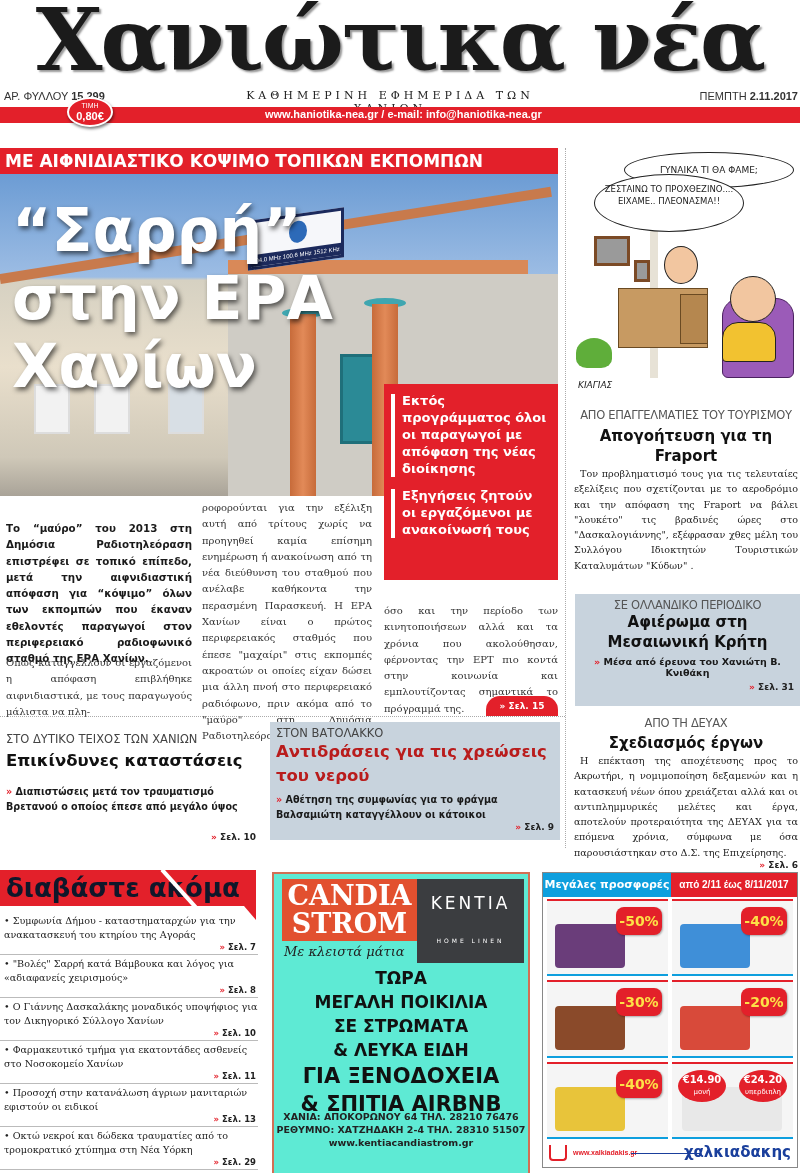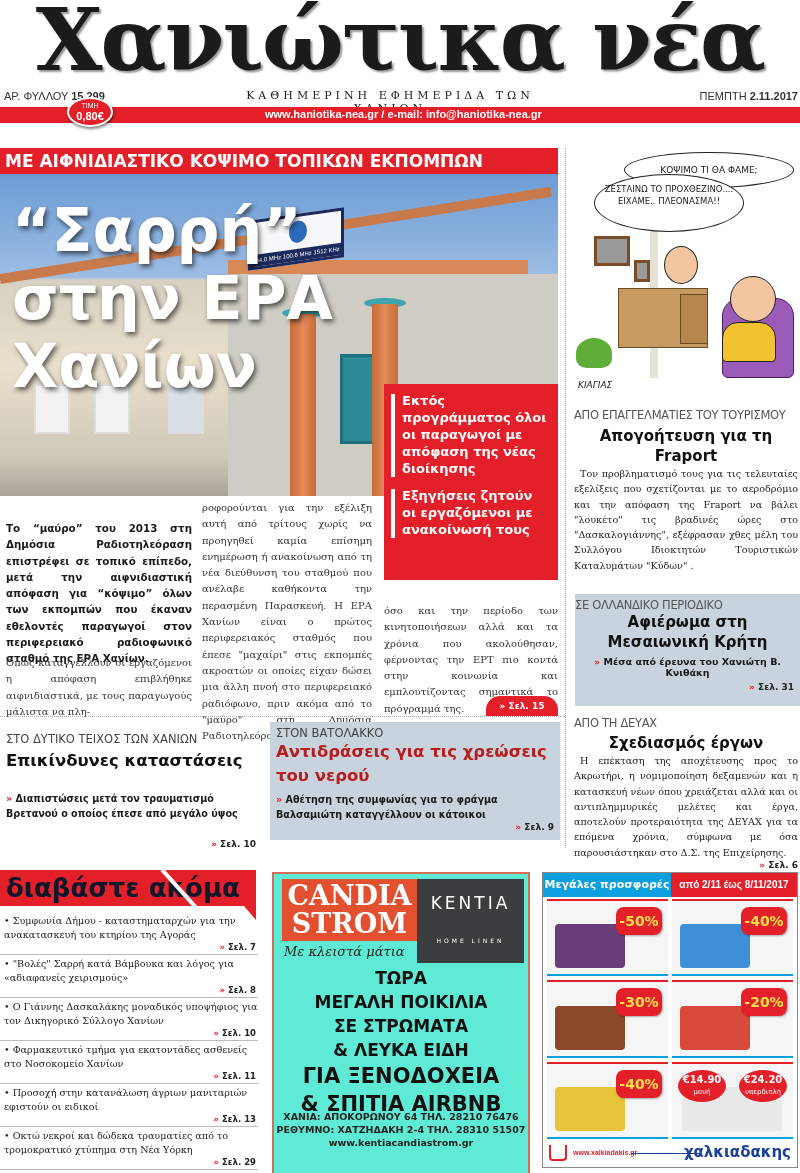--- a/index.html
+++ b/index.html
@@ -63,40 +63,40 @@
   .cartoon .tv2 { position: absolute; left: 108px; top: 146px; width: 28px; height: 50px; background: #b5874f; border: 1.5px solid #6a4a22; }
   .cartoon .chair { position: absolute; left: 150px; top: 150px; width: 72px; height: 80px; background: #9b5bb8; border-radius: 18px 18px 6px 6px; border: 1.5px solid #4b2160; }
   .cartoon .man { position: absolute; left: 158px; top: 128px; width: 46px; height: 46px; background: #f2c6a0; border-radius: 50%; border: 1.5px solid #222; }
   .cartoon .shirt { position: absolute; left: 150px; top: 174px; width: 54px; height: 40px; background: #f2c230; border-radius: 16px 16px 4px 4px; border: 1.5px solid #222; }
   .cartoon .woman { position: absolute; left: 92px; top: 98px; width: 34px; height: 38px; background: #f2c6a0; border-radius: 50%; border: 1.5px solid #222; }
   .cartoon .plant { position: absolute; left: 4px; top: 190px; width: 36px; height: 30px; background: #5fae3a; border-radius: 50% 50% 30% 30%; }
   .cartoon .frame1 { position: absolute; left: 22px; top: 88px; width: 36px; height: 30px; background: #9a9a9a; border: 3px solid #7b4a26; }
   .cartoon .frame2 { position: absolute; left: 62px; top: 112px; width: 16px; height: 22px; background: #9a9a9a; border: 3px solid #7b4a26; }
   .cartoon .sig { position: absolute; left: 6px; bottom: 8px; font-family: "DejaVu Sans", sans-serif; font-size: 9px; font-style: italic; color: #222; }
 
-  .rkicker { font-family: "DejaVu Sans", sans-serif; font-size: 11.5px; color: #555; letter-spacing: -0.3px; }
+  .rkicker { font-family: "DejaVu Sans", sans-serif; font-size: 11.5px; color: #555; text-align: center; letter-spacing: -0.3px; }
   .rhead { font-family: "DejaVu Sans", sans-serif; font-weight: bold; font-size: 15px; line-height: 20px; text-align: center; color: #111; }
   .rtext { font-family: "DejaVu Serif", serif; font-size: 9.6px; line-height: 15.3px; text-align: justify; color: #222; text-indent: 6px; }
   .pageref { font-family: "DejaVu Sans", sans-serif; font-weight: bold; font-size: 9px; text-align: right; color: #222; }
   .pageref .arr { color: #e3202a; }
   .r1 { position: absolute; left: 574px; top: 408px; width: 224px; }
   .r1 .rkicker { margin-bottom: 4px; }
   .r1 .pageref { margin-top: 20px; }
   .r2 { position: absolute; left: 575px; top: 594px; width: 225px; height: 112px; background: #c8d3dd; padding-top: 4px; }
   .r2 .sub { font-family: "DejaVu Sans", sans-serif; font-weight: bold; font-size: 9.5px; text-align: center; margin-top: 4px; }
   .r2 .sub .arr { color: #e3202a; }
   .r2 .pageref { padding-right: 6px; margin-top: 4px; }
   .r3 { position: absolute; left: 574px; top: 716px; width: 224px; }
   .r3 .rkicker { margin-bottom: 3px; }
 
   
   .s1 { position: absolute; left: 6px; top: 732px; width: 250px; }
   .s1 .kick { font-family: "DejaVu Sans", sans-serif; font-size: 11.5px; color: #444; }
   .s1 .head { font-family: "DejaVu Sans", sans-serif; font-weight: bold; font-size: 16.5px; line-height: 30px; color: #111; white-space: nowrap; }
-  .s1 .sub { font-family: "DejaVu Sans", sans-serif; font-weight: bold; font-size: 9.6px; line-height: 15px; margin-top: 15px; }
+  .s1 .sub { font-family: "DejaVu Sans", sans-serif; font-weight: bold; font-size: 9.6px; line-height: 15px; margin-top: 8px; }
   .s1 .sub .arr, .s2 .sub .arr { color: #e3202a; }
   .s1 .pageref { margin-top: 18px; }
   .s2 { position: absolute; left: 270px; top: 722px; width: 290px; height: 118px; background: #c8d3dd; padding: 4px 6px 0 6px; }
   .s2 .kick { font-family: "DejaVu Sans", sans-serif; font-size: 11.5px; color: #444; }
   .s2 .head { font-family: "DejaVu Sans", sans-serif; font-weight: bold; font-size: 16.5px; line-height: 24px; color: #b91c1c; }
   .s2 .sub { font-family: "DejaVu Sans", sans-serif; font-weight: bold; font-size: 9.6px; line-height: 15px; margin-top: 4px; }
   .s2 .pageref { margin-top: 0; }
 
   
   .readmore-head { position: absolute; left: 0; top: 870px; width: 256px; height: 36px; background: #e3202a; }
@@ -192,21 +192,21 @@
   <div class="wall"></div>
   <div class="frame1"></div>
   <div class="frame2"></div>
   <div class="woman"></div>
   <div class="tv"></div>
   <div class="tv2"></div>
   <div class="chair"></div>
   <div class="shirt"></div>
   <div class="man"></div>
   <div class="plant"></div>
-  <div class="bubble bubble1">ΚΟΨΙΜΟ ΤΙ ΘΑ ΦΑΜΕ;</div>
+  <div class="bubble bubble1">ΓΥΝΑΙΚΑ ΤΙ ΘΑ ΦΑΜΕ;</div>
   <div class="bubble bubble2">ΖΕΣΤΑΙΝΩ ΤΟ ΠΡΟΧΘΕΖΙΝΟ.... ΕΙΧΑΜΕ.. ΠΛΕΟΝΑΣΜΑ!!</div>
   <div class="sig">ΚΙΑΓΙΑΣ</div>
 </div>
 
 <div class="r1">
   <div class="rkicker">ΑΠΟ ΕΠΑΓΓΕΛΜΑΤΙΕΣ ΤΟΥ ΤΟΥΡΙΣΜΟΥ</div>
   <div class="rhead">Απογοήτευση για τη Fraport</div>
   <div class="rtext">Τον προβληματισμό τους για τις τελευταίες εξελίξεις που σχετίζονται με το αεροδρόμιο και την απόφαση της Fraport να βάλει "λουκέτο" τις βραδινές ώρες στο "Δασκαλογιάννης", εξέφρασαν χθες μέλη του Συλλόγου Ιδιοκτητών Τουριστικών Καταλυμάτων "Κύδων" .</div>
   <div class="pageref"><span class="arr">»</span> <span>Σελ. 5</span></div>
 </div>

